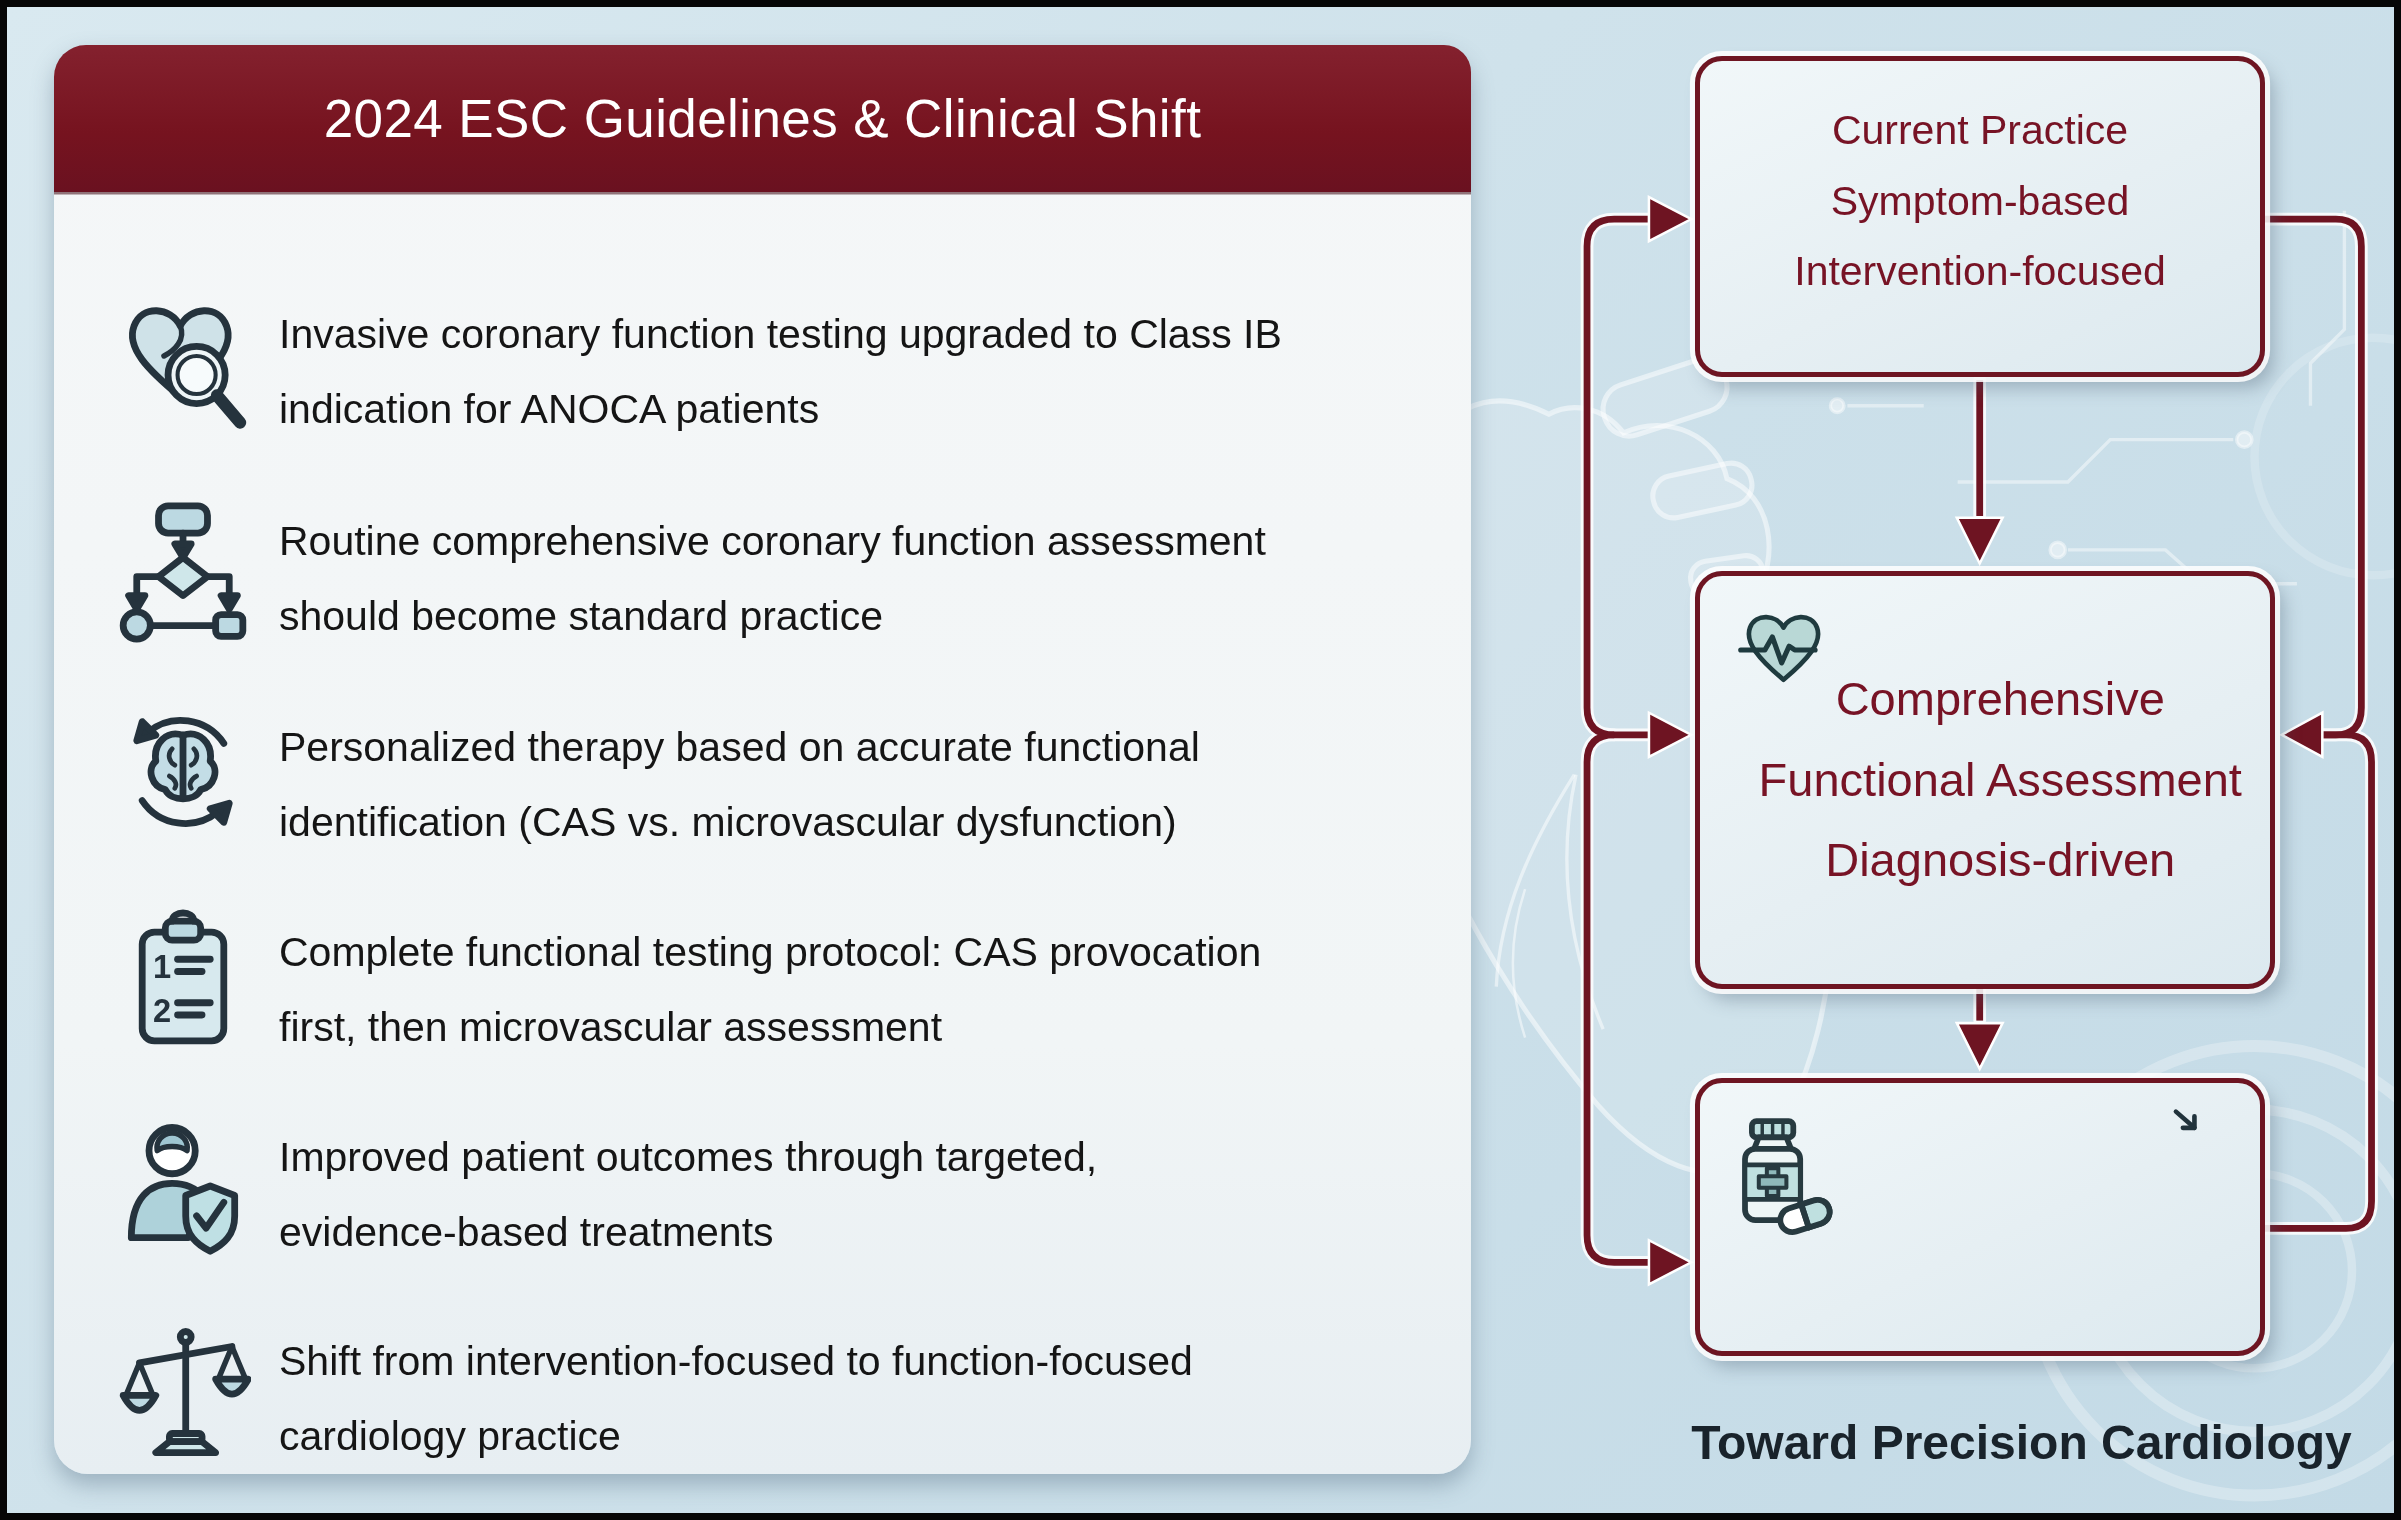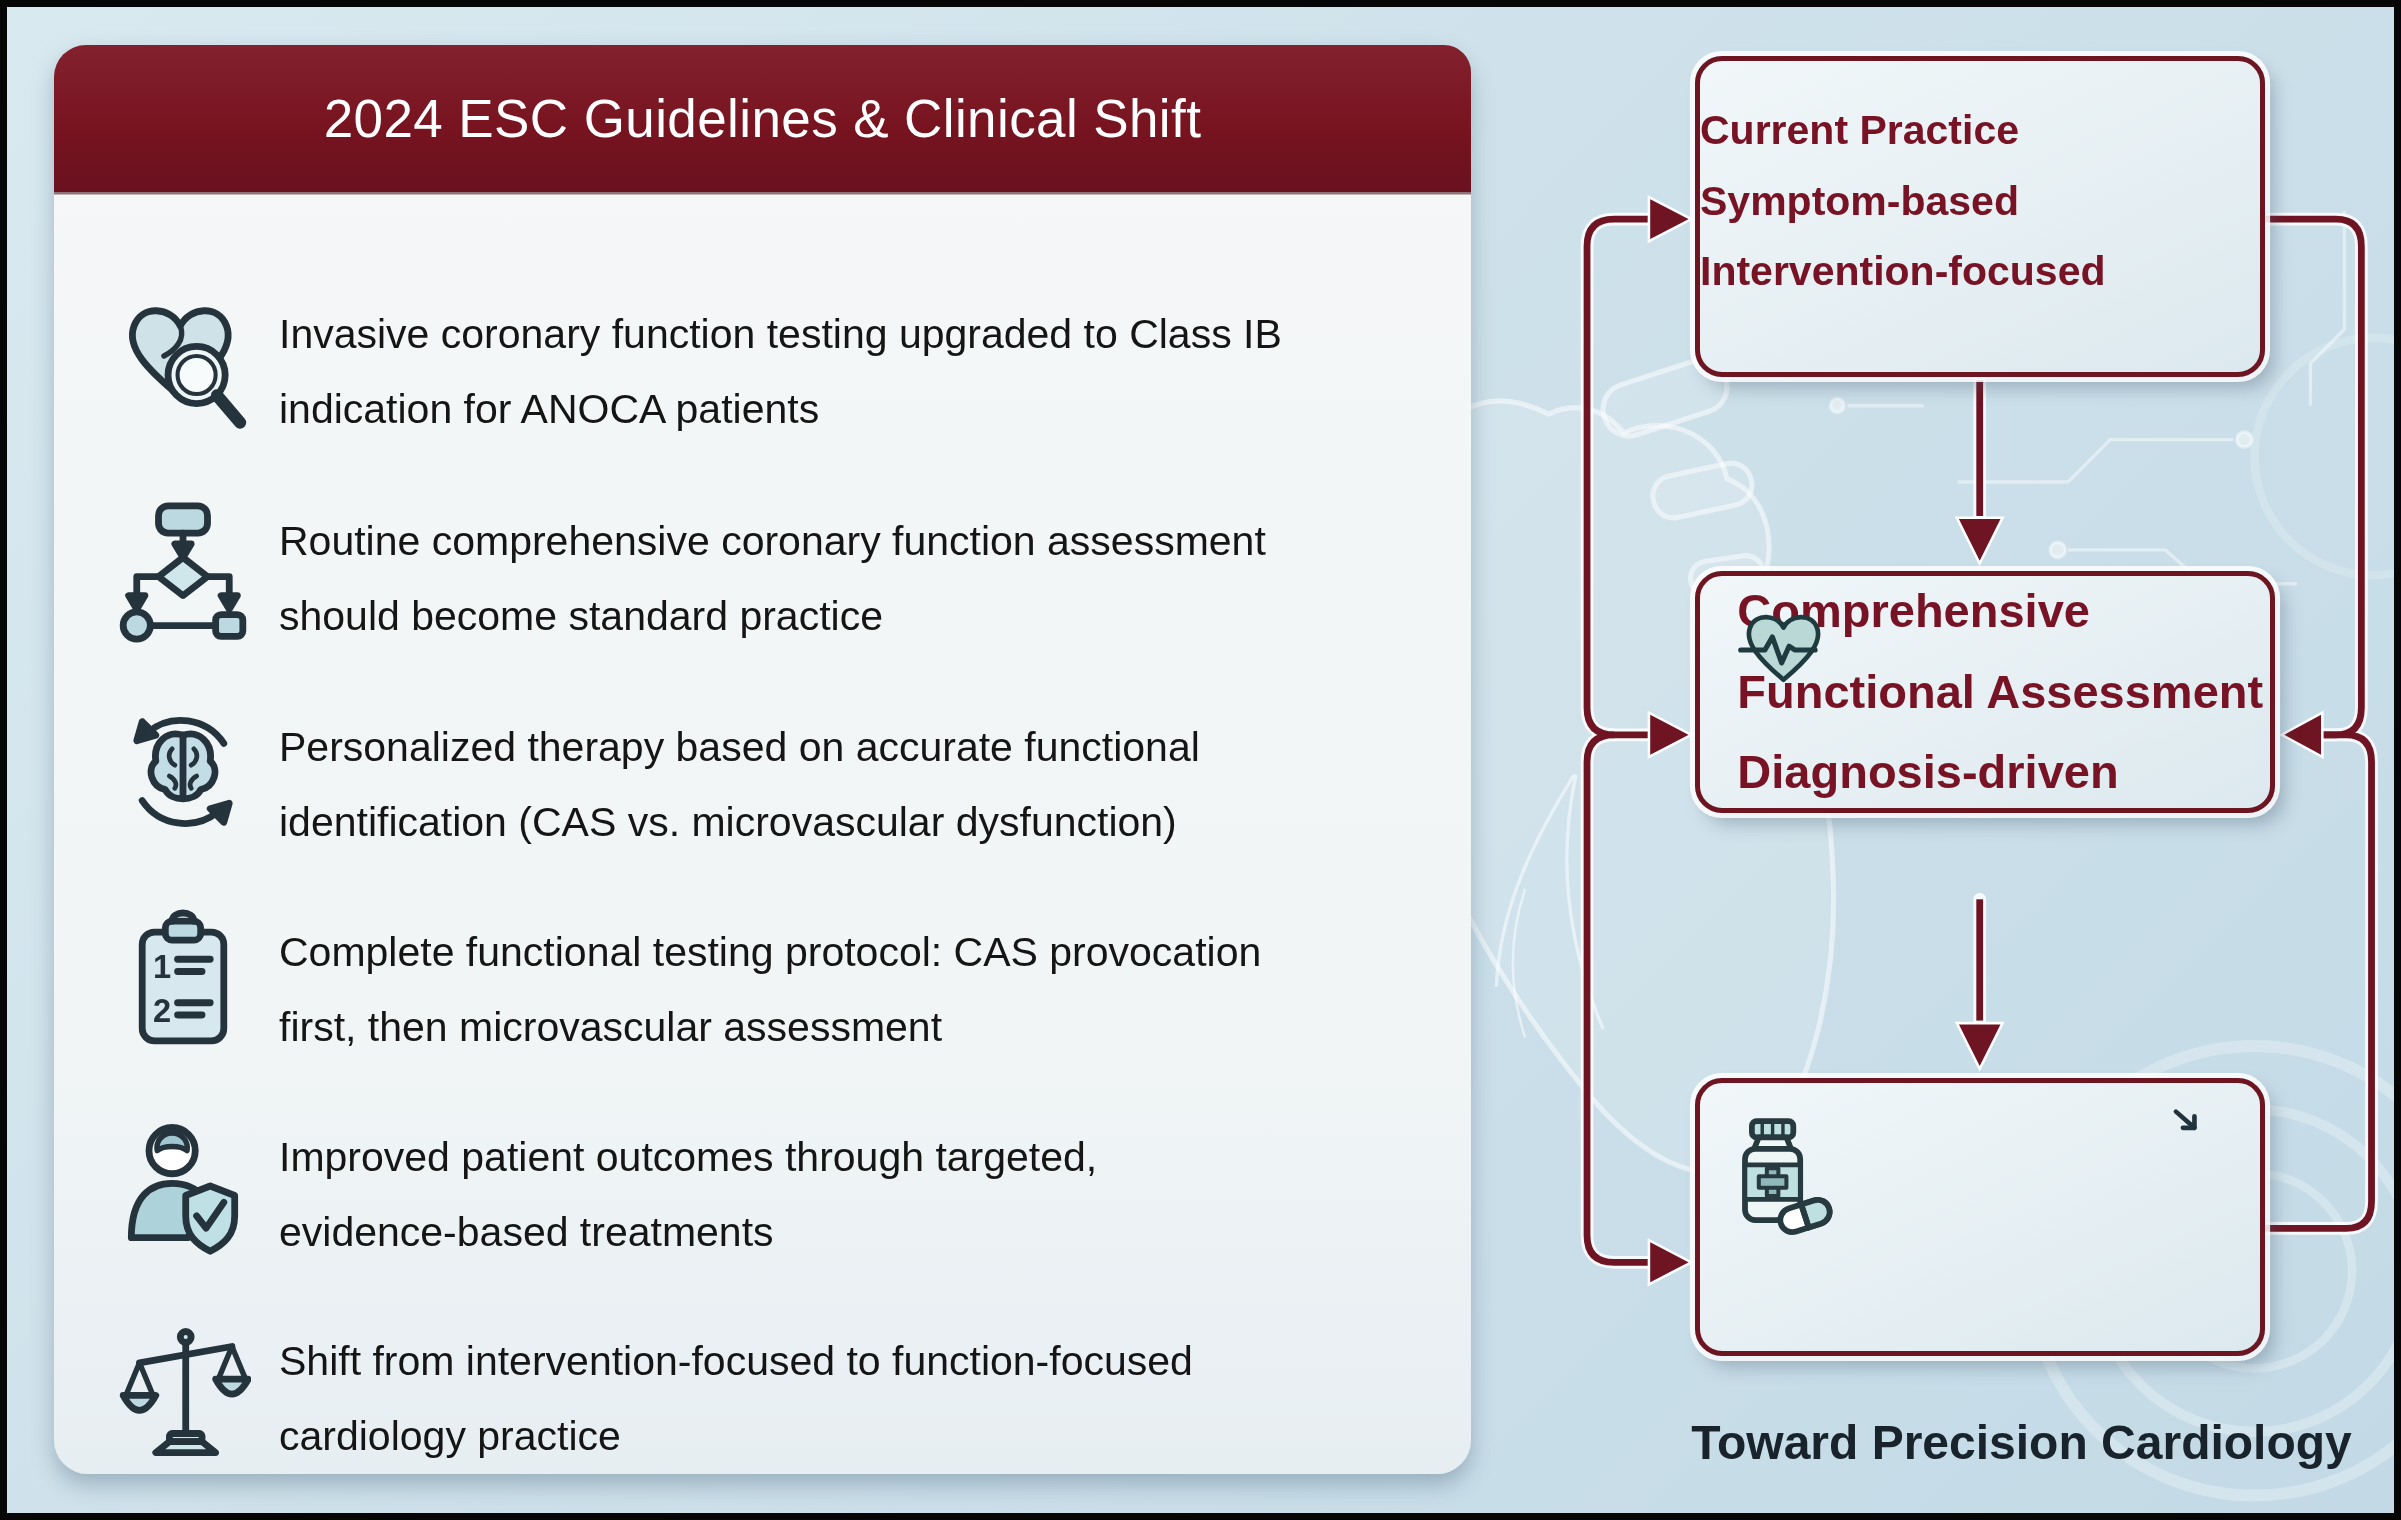--- a/index.html
+++ b/index.html
@@ -32,26 +32,26 @@
     position:absolute;left:225px;top:8px;width:1205px;margin:0;
     font-size:41px;line-height:1.82;color:#151515;white-space:pre-line;
   }
   .r1{top:244px}.r2{top:451px}.r3{top:657px}.r4{top:862px}.r5{top:1067px}.r6{top:1271px}
 
   
   .fbox{
     position:absolute;box-sizing:border-box;border:5.1px solid #6e1522;border-radius:27px;
     background:linear-gradient(155deg,#f1f7f9 0%,#e6eff3 55%,#dce9ef 100%);
     box-shadow:0 0 0 5.1px rgba(255,255,255,.85),8.5px 10.2px 17px rgba(70,90,110,.35);
-    color:#771325;font-weight:bold;text-align:left;
+    color:#771325;font-weight:normal;text-align:center;
   }
   .fbox p{margin:0;white-space:pre-line;}
   .fbox-top{left:1688px;top:49px;width:570px;height:321px;}
   .fbox-top p{padding-top:34px;font-size:41px;line-height:1.72;}
-  .fbox-mid{left:1688px;top:564px;width:580px;height:242px;display:flex;align-items:center;justify-content:center;}
+  .fbox-mid{left:1688px;top:564px;width:580px;height:418px;display:flex;align-items:center;justify-content:center;}
   .fbox-mid p{font-size:47px;line-height:1.72;padding-left:30.5px;}
   .fbox-bot{left:1688px;top:1071px;width:570px;height:278px;}
   .fbox-bot p{padding-top:53px;padding-left:76px;font-size:38px;line-height:1.8;}
   .mid-icon{position:absolute;left:37px;top:29px;}
   .med-icon{position:absolute;left:22px;top:30.5px;}
   .corner-glyph{position:absolute;right:54px;top:24px;}
   .flow-footer{
     position:absolute;left:1633px;top:1408px;width:763px;text-align:center;
     font-size:48px;font-weight:bold;color:#19232b;
   }

